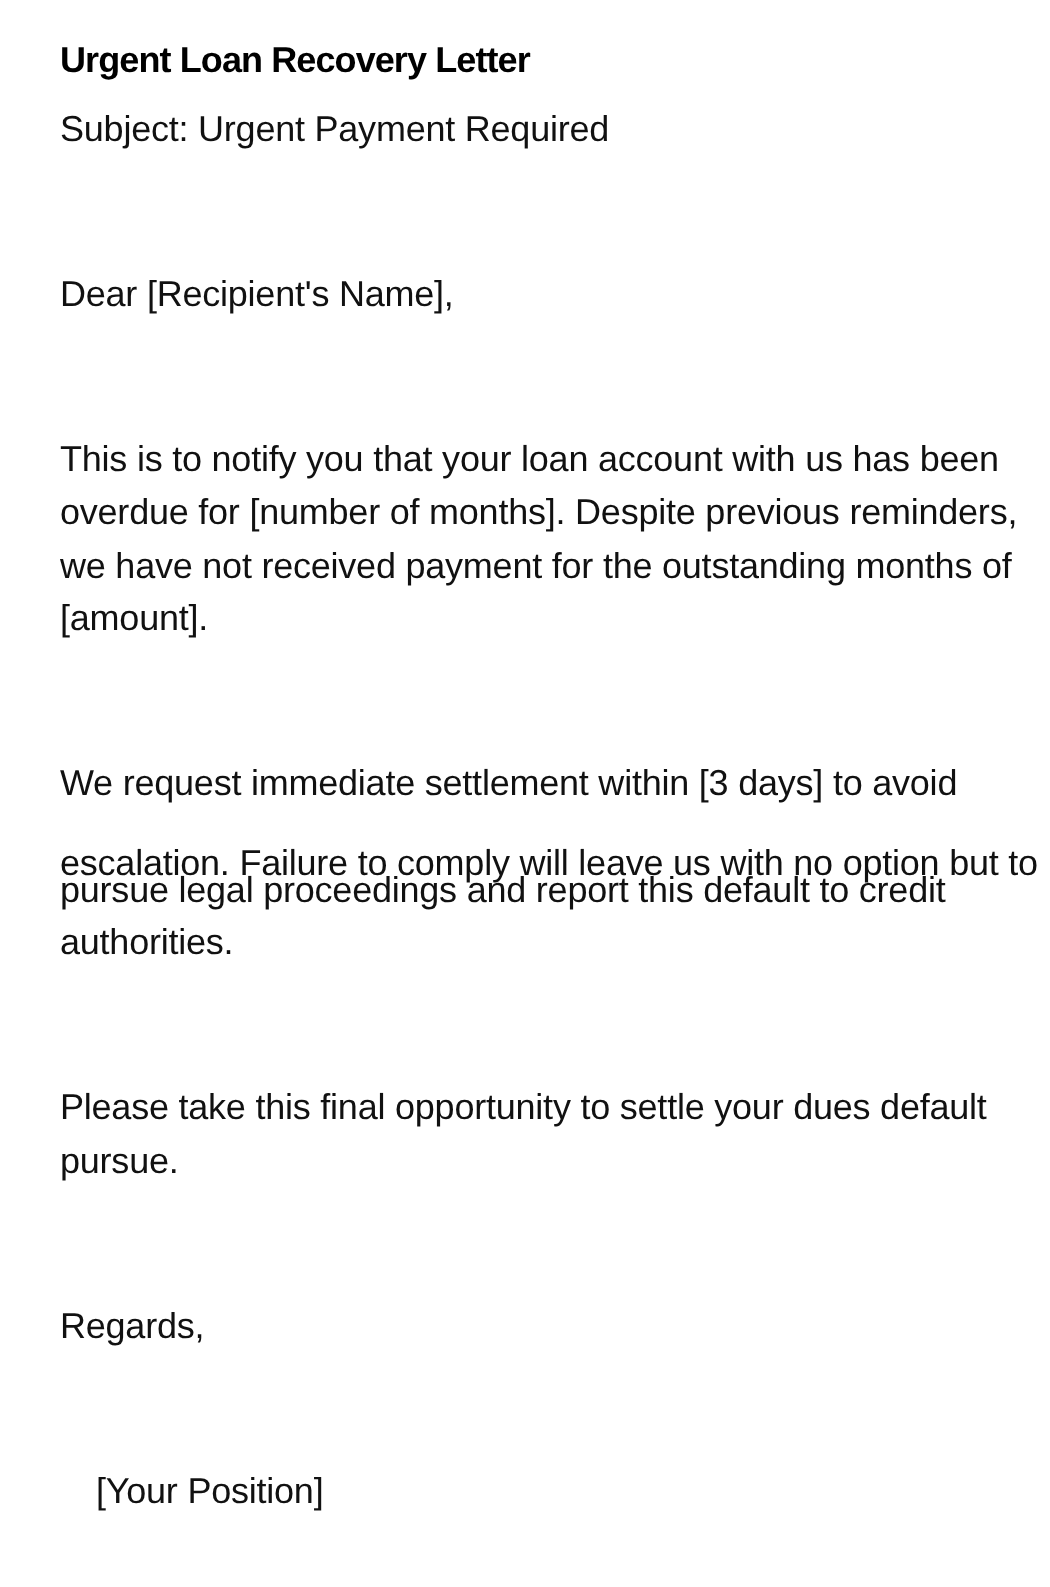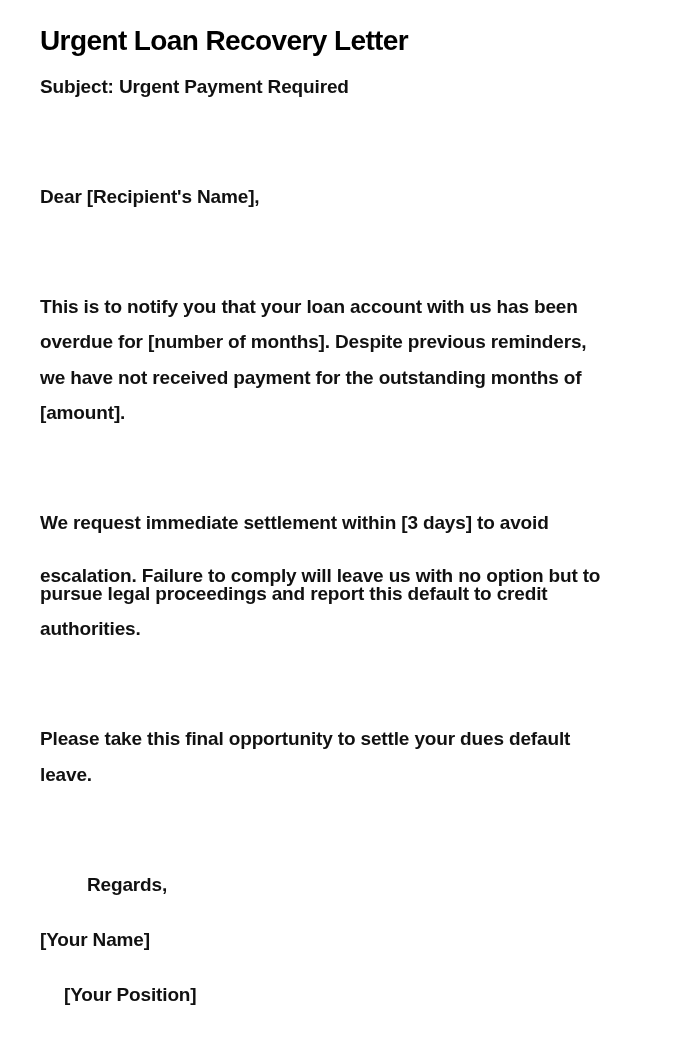--- a/index.html
+++ b/index.html
@@ -17,35 +17,34 @@
     .page {
       position: relative;
       width: 700px;
       height: 1058px;
     }
     .title {
       position: absolute;
       left: 40px;
       top: 26px;
       margin: 0;
-      font-size: 28px;
+      font-size: 24px;
       font-weight: bold;
       letter-spacing: -0.6px;
       line-height: 30px;
       color: #000000;
     }
     .line {
       position: absolute;
       left: 40px;
       margin: 0;
-      font-size: 19px;
+      font-size: 24px;
       line-height: 35.5px;
       letter-spacing: -0.15px;
       white-space: nowrap;
-      font-weight: bold;
     }
   </style>
 </head>
 <body>
 
 <div class="page">
   <h1 class="title">Urgent Loan Recovery Letter</h1>
 
   <p class="line" style="top:69px;">Subject: Urgent Payment Required</p>
 
@@ -60,21 +59,20 @@
 
   <div>
     <p class="line" style="top:505px;">We request immediate settlement within [3 days] to avoid</p>
     <p class="line" style="top:540px;margin-top:18px;">escalation. Failure to comply will leave us with no option but to</p>
     <p class="line" style="top:576px;">pursue legal proceedings and report this default to credit</p>
     <p class="line" style="top:611px;">authorities.</p>
   </div>
 
   <div>
     <p class="line" style="top:721px;">Please take this final opportunity to settle your dues default</p>
-    <p class="line" style="top:757px;">leave.</p>
+    <p class="line" style="top:757px;">pursue.</p>
   </div>
 
-  <p class="line" style="top:867px;margin-left:47px;">Regards,</p>
+  <p class="line" style="top:867px;">Regards,</p>
 
-  <p class="line" style="top:922px;">[Your Name]</p>
 
   <p class="line" style="top:977px;margin-left:24px;">[Your Position]</p>
 </div>
 
 </body></html>

